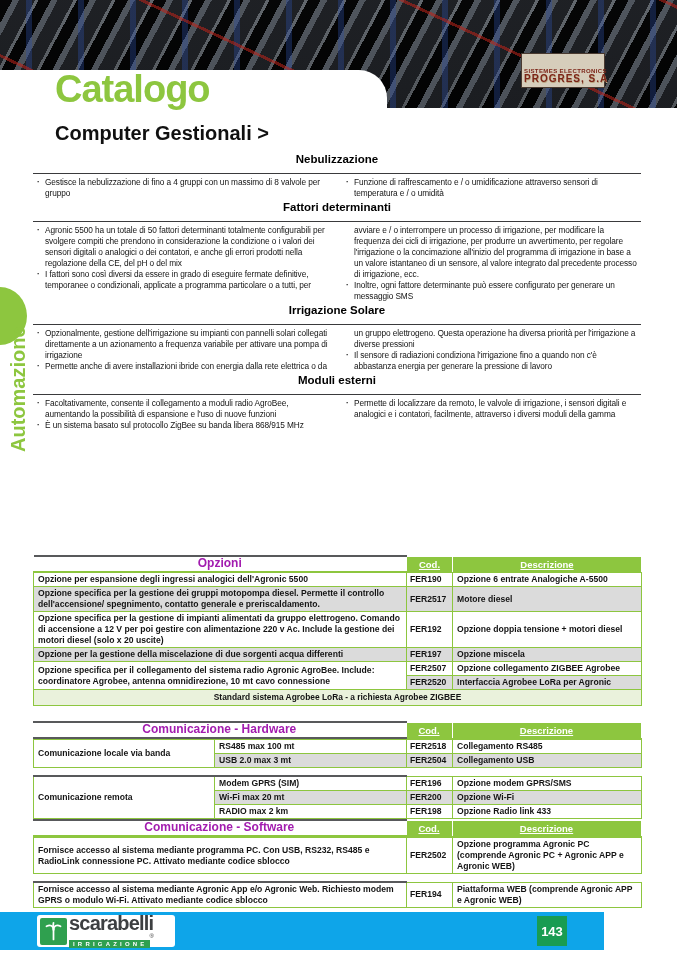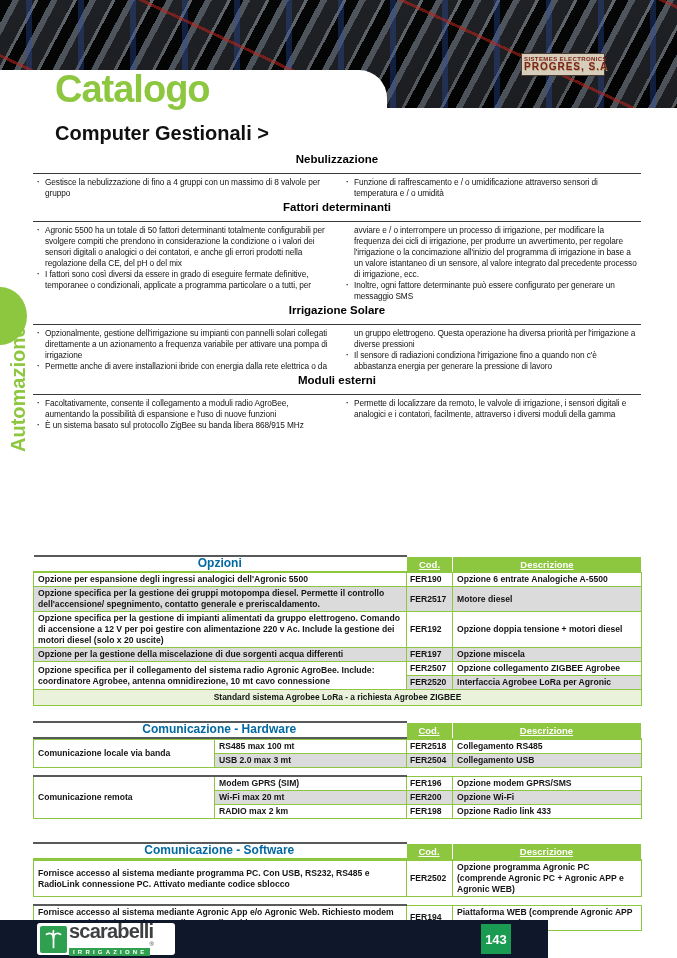--- a/index.html
+++ b/index.html
@@ -7,21 +7,21 @@
         font-family:"Liberation Sans","DejaVu Sans",sans-serif;color:#111;}
 
   
   .banner{position:absolute;top:0;left:0;width:677px;height:108px;background-color:#181a1e;
     background-image:
       repeating-linear-gradient(25deg, rgba(190,35,25,0) 0 46px, rgba(190,35,25,.55) 46px 49px, rgba(190,35,25,0) 49px 110px),
       repeating-linear-gradient(90deg, rgba(45,80,170,0) 0 26px, rgba(45,80,170,.35) 26px 32px, rgba(45,80,170,0) 32px 52px),
       repeating-linear-gradient(118deg, rgba(0,0,0,.9) 0 11px, rgba(82,88,96,.9) 11px 17px, rgba(28,30,34,.92) 17px 31px, rgba(130,136,142,.55) 31px 34px),
       linear-gradient(180deg,#3a3f45,#14161a);}
   .progres-badge{position:absolute;top:53px;left:521px;width:78px;background:#d6cdbb;
-    border:1px solid #4a3a30;padding:2px 2px 2px;text-align:left;line-height:1.05;}
+    border:1px solid #4a3a30;padding:14px 2px 2px;text-align:left;line-height:1.05;}
   .progres-l1{font-size:6px;font-weight:bold;color:#7c2417;letter-spacing:.4px;white-space:nowrap;}
   .progres-l2{font-size:10px;font-weight:bold;color:#7c2417;letter-spacing:1px;white-space:nowrap;
     text-shadow:.5px .5px 0 #b9a37e;}
   .catalog-card{position:absolute;top:70px;left:0;width:387px;height:38px;background:#fff;
     border-top-right-radius:28px;}
   .catalog-title{position:absolute;top:68px;left:55px;font-size:38px;font-weight:bold;
     color:#8DC63F;letter-spacing:-1px;}
   .subtitle{position:absolute;top:122px;left:55px;font-size:20px;font-weight:bold;color:#101010;}
 
   
@@ -41,34 +41,34 @@
   .b.dot .bd::before{content:"\00b7";}
 
   
   .tables{position:absolute;top:555px;left:33px;width:608px;}
   table{border-collapse:collapse;table-layout:fixed;width:608px;font-size:8.6px;}
   td{border:1px solid #8DC63F;padding:1px 4px;vertical-align:middle;color:#141414;
      overflow:hidden;line-height:11px;font-weight:bold;}
   td.shade{background:#DBDBDB;}
   .cod{padding-left:3px;}
   .th-title{border:none;border-top:2px solid #58595B;font-weight:bold;text-align:center;
-    font-size:12px;padding:1px 0 2px;color:#0369a1;background:#fff;}
+    font-size:12px;padding:1px 0 2px;color:#a21caf;background:#fff;}
   .green-under .th-title{border-bottom:2.5px solid #8DC63F;}
   .dark-under .th-title{border-bottom:2.5px solid #58595B;text-align:center;}
   .th-green{background:#8DC63F;color:#fff;font-weight:bold;text-align:center;font-size:9.5px;
     border:1px solid #fff;border-bottom:1px solid #8DC63F;padding:2px 0;text-decoration:underline;}
   .footnote td{background:#EAF2DC;text-align:center;font-size:8.4px;padding:2px 4px;}
   .gtop{border-top:2px solid #58595B;}
   .tgap{height:7px;}
   .tbl-block{margin:0;}
   .mt16{margin-top:15px;}
-  .mt22{margin-top:23px;}
-
-  
-  .footer{position:absolute;left:0;bottom:0;width:548px;height:38px;background:#0f172a;}
+  .mt22{}
+
+  
+  .footer{position:absolute;left:0;bottom:8px;width:604px;height:38px;background:#0ea5e9;}
   .logo-card{position:absolute;left:37px;top:3px;width:138px;height:32px;background:#fff;
     border-radius:3px;display:flex;align-items:center;padding:0 3px;box-sizing:border-box;}
   .logo-icon{width:27px;height:27px;background:#2FA04F;border-radius:2px;flex:none;
     display:flex;align-items:center;justify-content:center;}
   .logo-text-wrap{margin-left:2px;line-height:1;}
   .logo-main{font-size:20px;font-weight:bold;color:#3d3f41;letter-spacing:-0.8px;}
   .logo-subbar{background:#2FA04F;color:#fff;font-size:6px;font-weight:bold;letter-spacing:3.2px;
     padding:1px 2px 1px 4px;margin-top:-1px;display:inline-block;}
   .reg{font-size:6px;color:#333;vertical-align:top;}
   .page-badge{position:absolute;right:37px;top:4px;width:30px;height:30px;background:#199C52;

